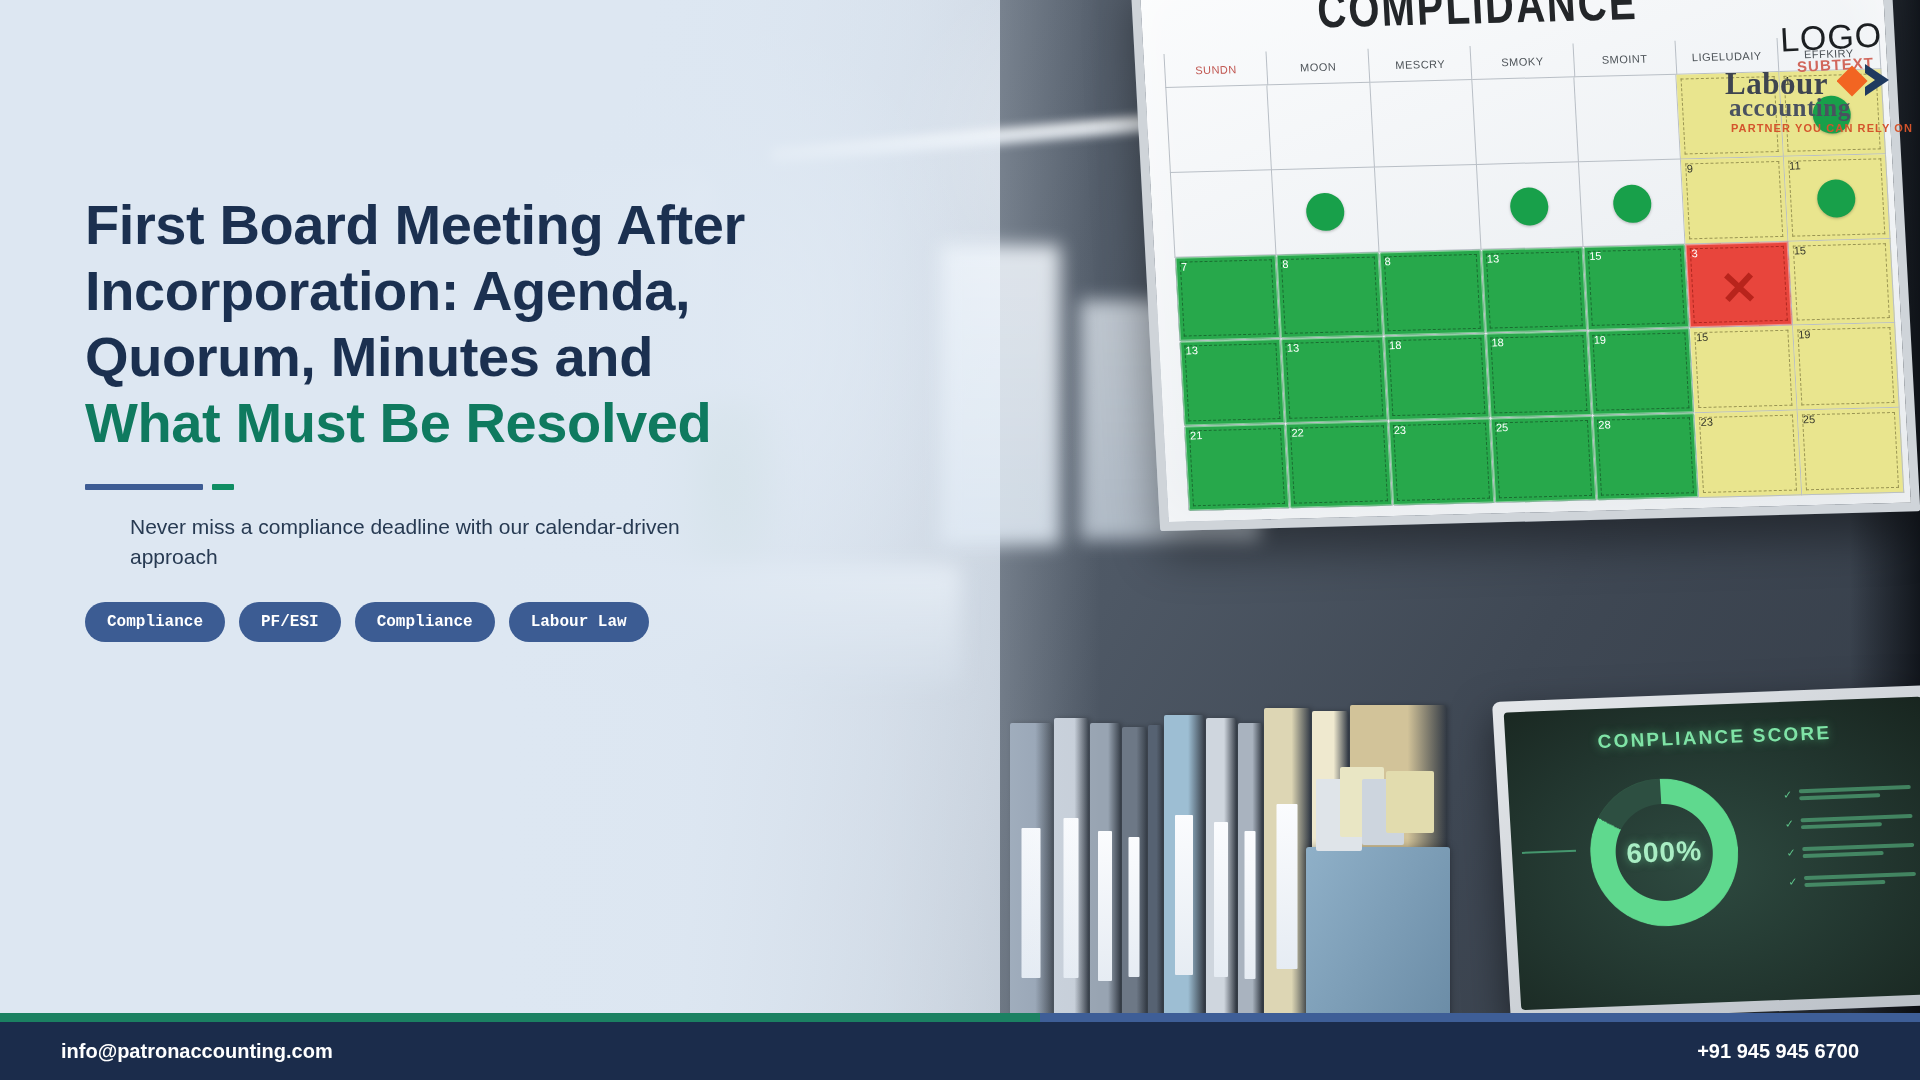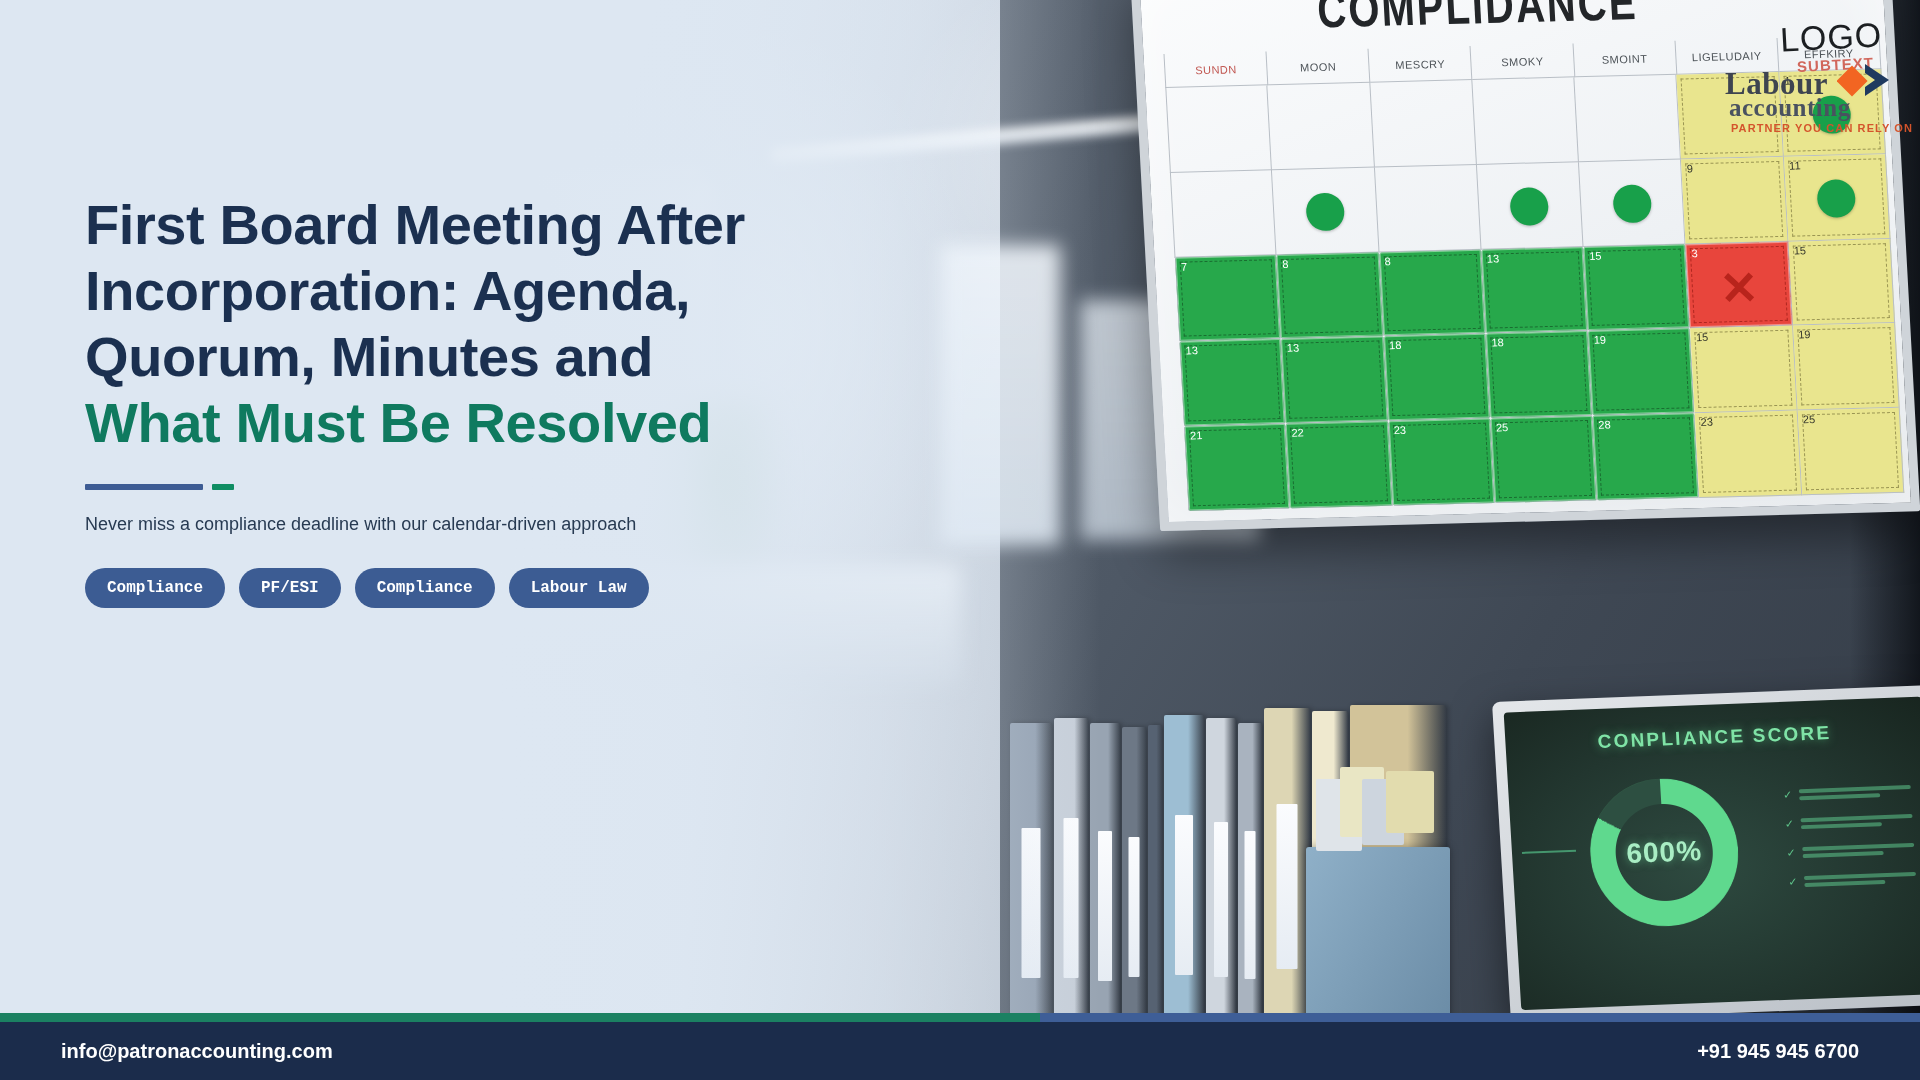--- a/index.html
+++ b/index.html
@@ -129,21 +129,21 @@
   .chk-lines i:nth-child(2) { width:72%; }
 
   
   .content { position:absolute; left:85px; top:192px; width:700px; z-index:6; }
   .headline { font-size:56px; line-height:1.18; font-weight:bold; color:#1b3050; letter-spacing:-.4px; }
   .headline .accent { color:#0f7a5f; display:block; }
   .rule { display:flex; gap:9px; align-items:center; margin:28px 0 22px; }
   .rule .b1 { width:118px; height:6px; background:#3d5c94; border-radius:1px; }
   .rule .b2 { width:22px; height:6px; background:#0f8d63; border-radius:1px; }
   .kicker { font-size:25px; color:#4b5560; margin-bottom:24px; }
-  .desc { font-size:18px; line-height:1.42; color:#273a52; max-width:640px; margin-bottom:30px; }
+  .desc { font-size:21px; line-height:1.42; color:#273a52; max-width:640px; margin-bottom:30px;margin-left:45px; }
   .pills { display:flex; gap:14px; flex-wrap:wrap;font-family:Liberation Mono, monospace; }
   .pill { background:#3c5c93; color:#fff; font-size:16px; font-weight:bold;
     padding:11px 22px; border-radius:999px; white-space:nowrap; }
 
   
   .accent-bar { position:absolute; left:0; bottom:58px; width:1920px; height:9px; display:flex; }
   .accent-bar .g { flex:0 0 1040px; background:#1b8162; }
   .accent-bar .b { flex:1; background:#3e5e97; }
   .footer { position:absolute; left:0; bottom:0; width:1920px; height:58px;
     background:#1b2c4b; display:flex; align-items:center; justify-content:space-between;

